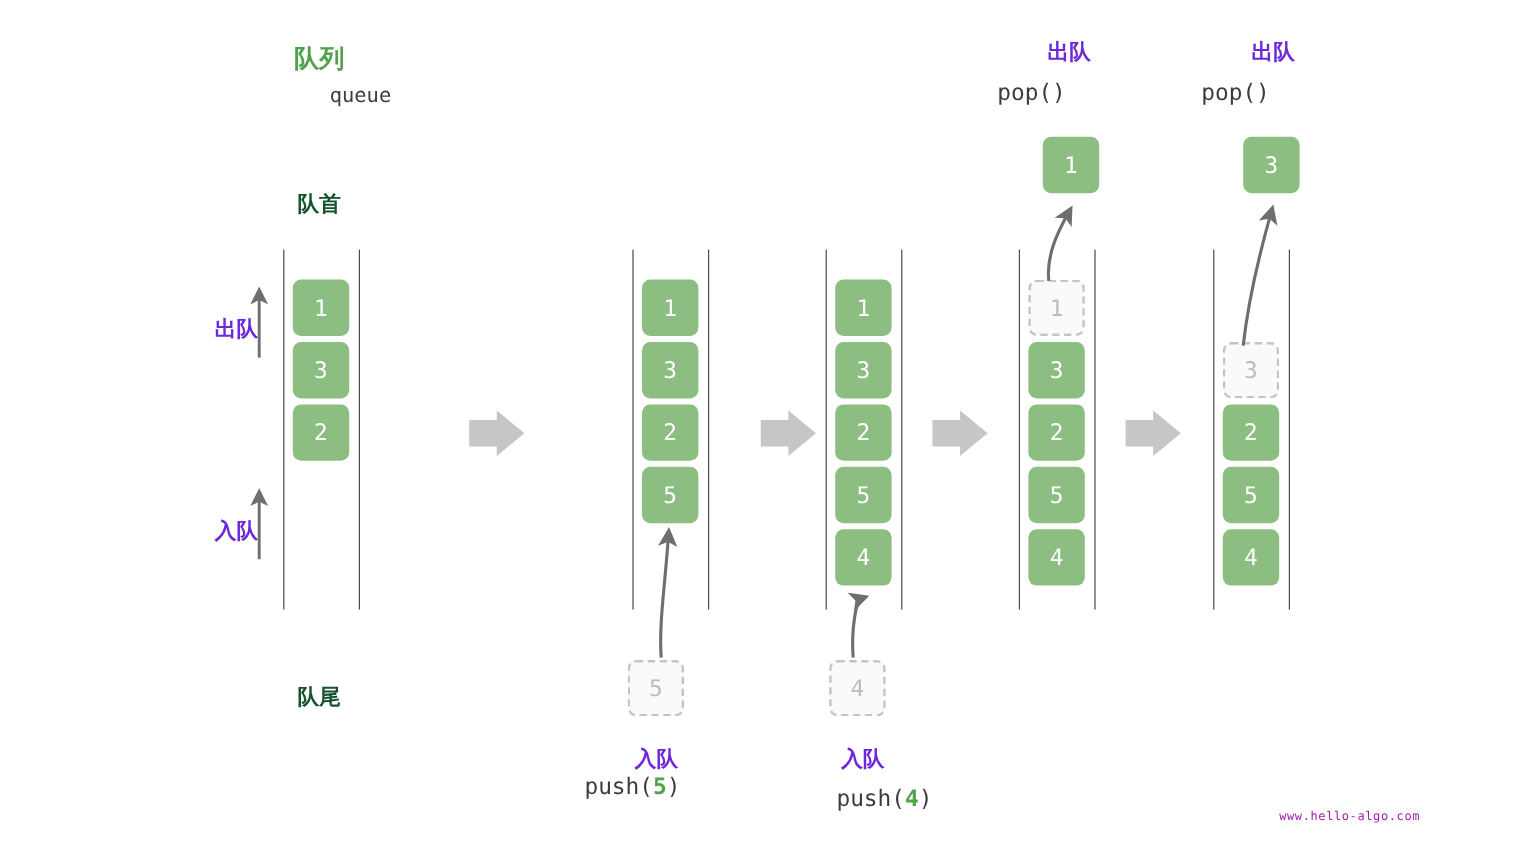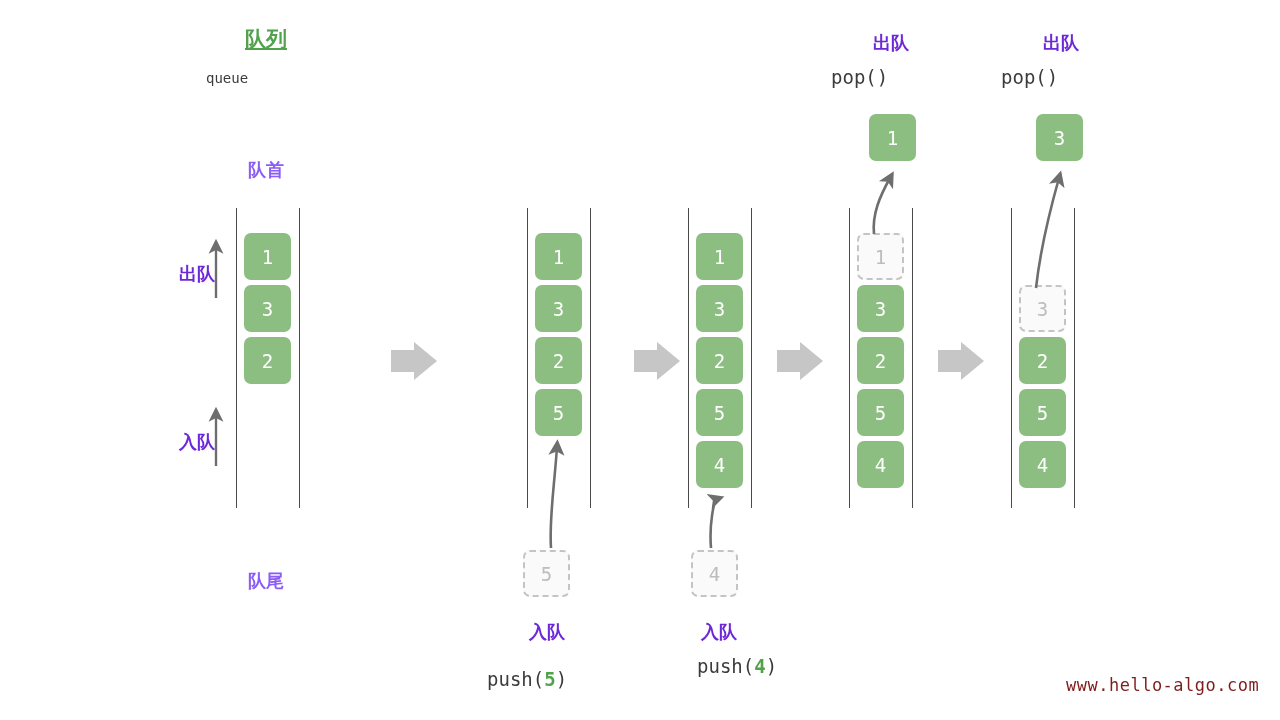--- a/index.html
+++ b/index.html
@@ -28,48 +28,48 @@
     white-space: pre;
     line-height: 1.22;
   }
   .title-cn {
     font-size: 21px;
     font-weight: bold;
     color: #51a24a;
     text-align: center;
   }
   .title-en {
-    font-size: 14px;
+    font-size: 17px;
     font-family: "DejaVu Sans Mono", "Liberation Mono", monospace;
     color: #3c3c3c;
-    text-align: left;
+    text-align: right;
   }
   .head-cn {
     font-size: 18px;
     font-weight: bold;
-    color: #8b5cf6;
+    color: #14532d;
     text-align: center;
   }
   .op-cn {
     font-size: 18px;
     font-weight: bold;
     color: #6d28d9;
     text-align: center;
   }
   .op-code {
     font-size: 19px;
     font-family: "DejaVu Sans Mono", "Liberation Mono", monospace;
     color: #3c3c3c;
   }
   .op-code .num { color: #51a24a; font-weight: bold; }
   .watermark {
     position: absolute;
     font-family: "DejaVu Sans Mono", "Liberation Mono", monospace;
-    font-size: 17px;
-    color: #7f1d1d;
+    font-size: 10px;
+    color: #a21caf;
     letter-spacing: 0.5px;
     white-space: pre;
   }
 
   
   .rail {
     position: absolute;
     width: 1px;
     background: #4a4a4a;
   }
@@ -101,21 +101,21 @@
     width: 1280px;
     height: 720px;
     pointer-events: none;
   }
 </style>
 </head>
 <body>
 
 <div id="stage">
 
-  <div class="lbl title-cn" style="left:206px; top:26px; width:120px;text-decoration:underline;">队列</div>
+  <div class="lbl title-cn" style="left:206px; top:37px; width:120px;">队列</div>
   <div class="lbl title-en" style="left:206px; top:70px; width:120px;">queue</div>
 
   <div class="lbl head-cn" style="left:206px; top:160px; width:120px;">队首</div>
   <div class="lbl head-cn" style="left:206px; top:571px; width:120px;">队尾</div>
 
   <div class="lbl op-cn" style="left:133px; top:264px; width:82px; text-align:right;">出队</div>
   <div class="lbl op-cn" style="left:133px; top:432px; width:82px; text-align:right;">入队</div>
 
   <div>
     <div class="rail" style="left:236px; top:208px; height:300px;"></div>
@@ -127,21 +127,21 @@
 
   <div>
     <div class="rail" style="left:527px; top:208px; height:300px;"></div>
     <div class="rail" style="left:590px; top:208px; height:300px;"></div>
     <div class="cell" style="left:535px; top:233px;">1</div>
     <div class="cell" style="left:535px; top:285px;">3</div>
     <div class="cell" style="left:535px; top:337px;">2</div>
     <div class="cell" style="left:535px; top:389px;">5</div>
     <div class="cell ghost" style="left:523px; top:550px;">5</div>
     <div class="lbl op-cn" style="left:487px; top:622px; width:120px;">入队</div>
-    <div class="lbl op-code" style="left:487px; top:668px; width:120px;"><span>push(</span><span class="num">5</span><span>)</span></div>
+    <div class="lbl op-code" style="left:487px; top:645px; width:120px;"><span>push(</span><span class="num">5</span><span>)</span></div>
   </div>
 
   <div>
     <div class="rail" style="left:688px; top:208px; height:300px;"></div>
     <div class="rail" style="left:751px; top:208px; height:300px;"></div>
     <div class="cell" style="left:696px; top:233px;">1</div>
     <div class="cell" style="left:696px; top:285px;">3</div>
     <div class="cell" style="left:696px; top:337px;">2</div>
     <div class="cell" style="left:696px; top:389px;">5</div>
     <div class="cell" style="left:696px; top:441px;">4</div>

